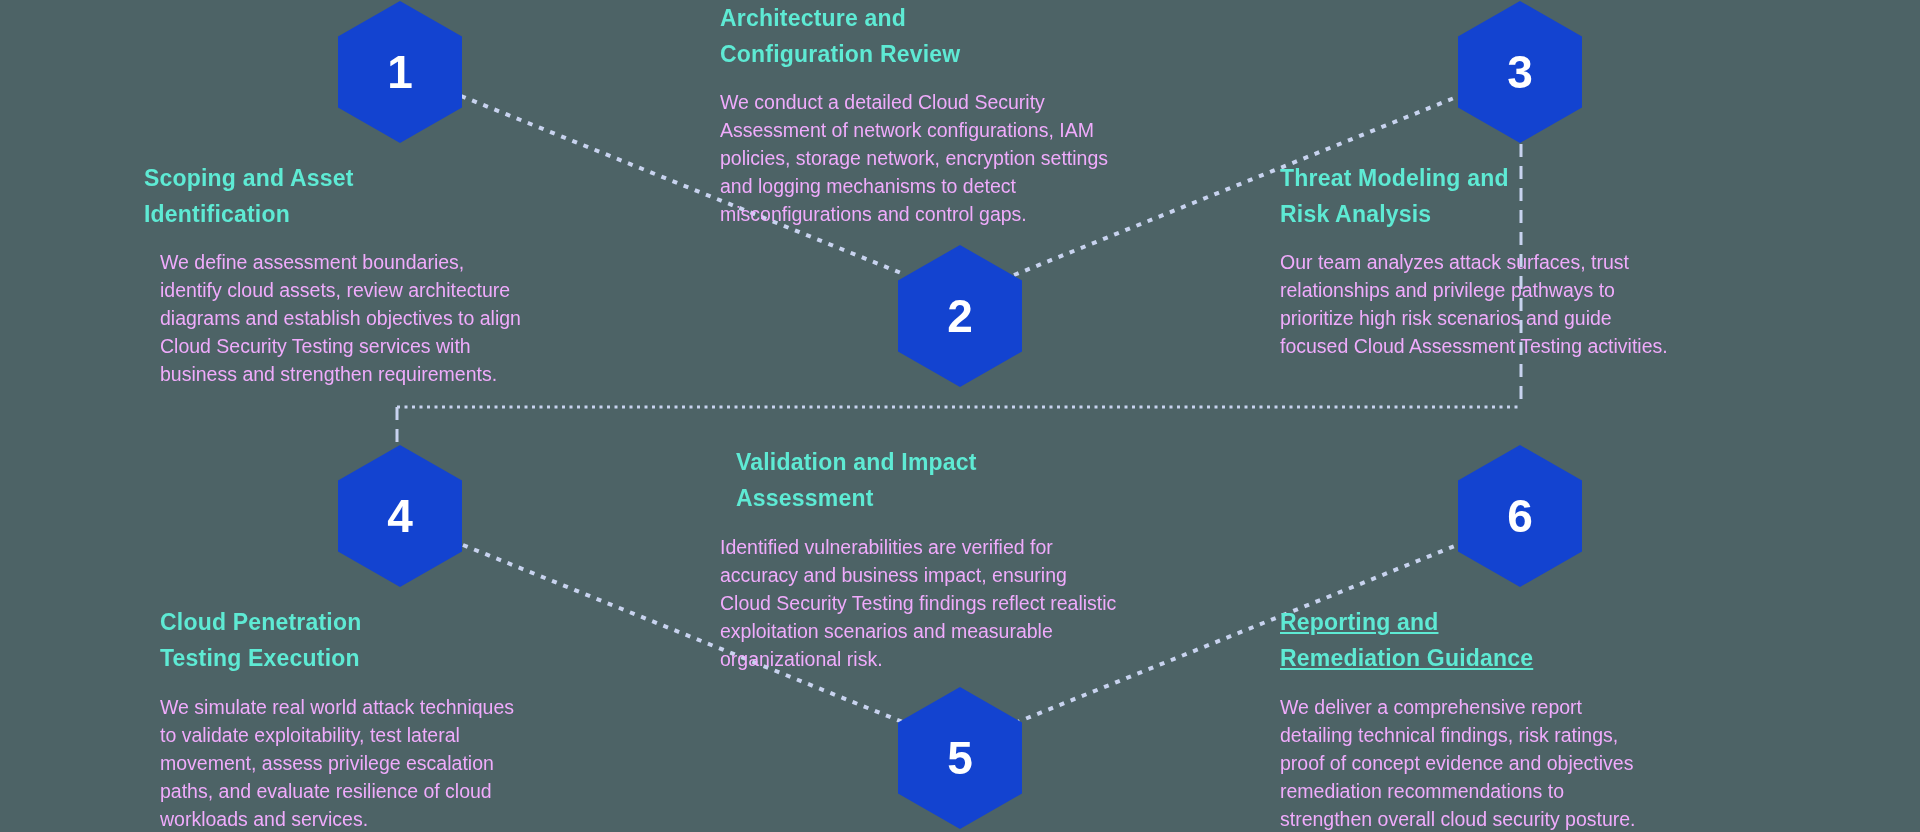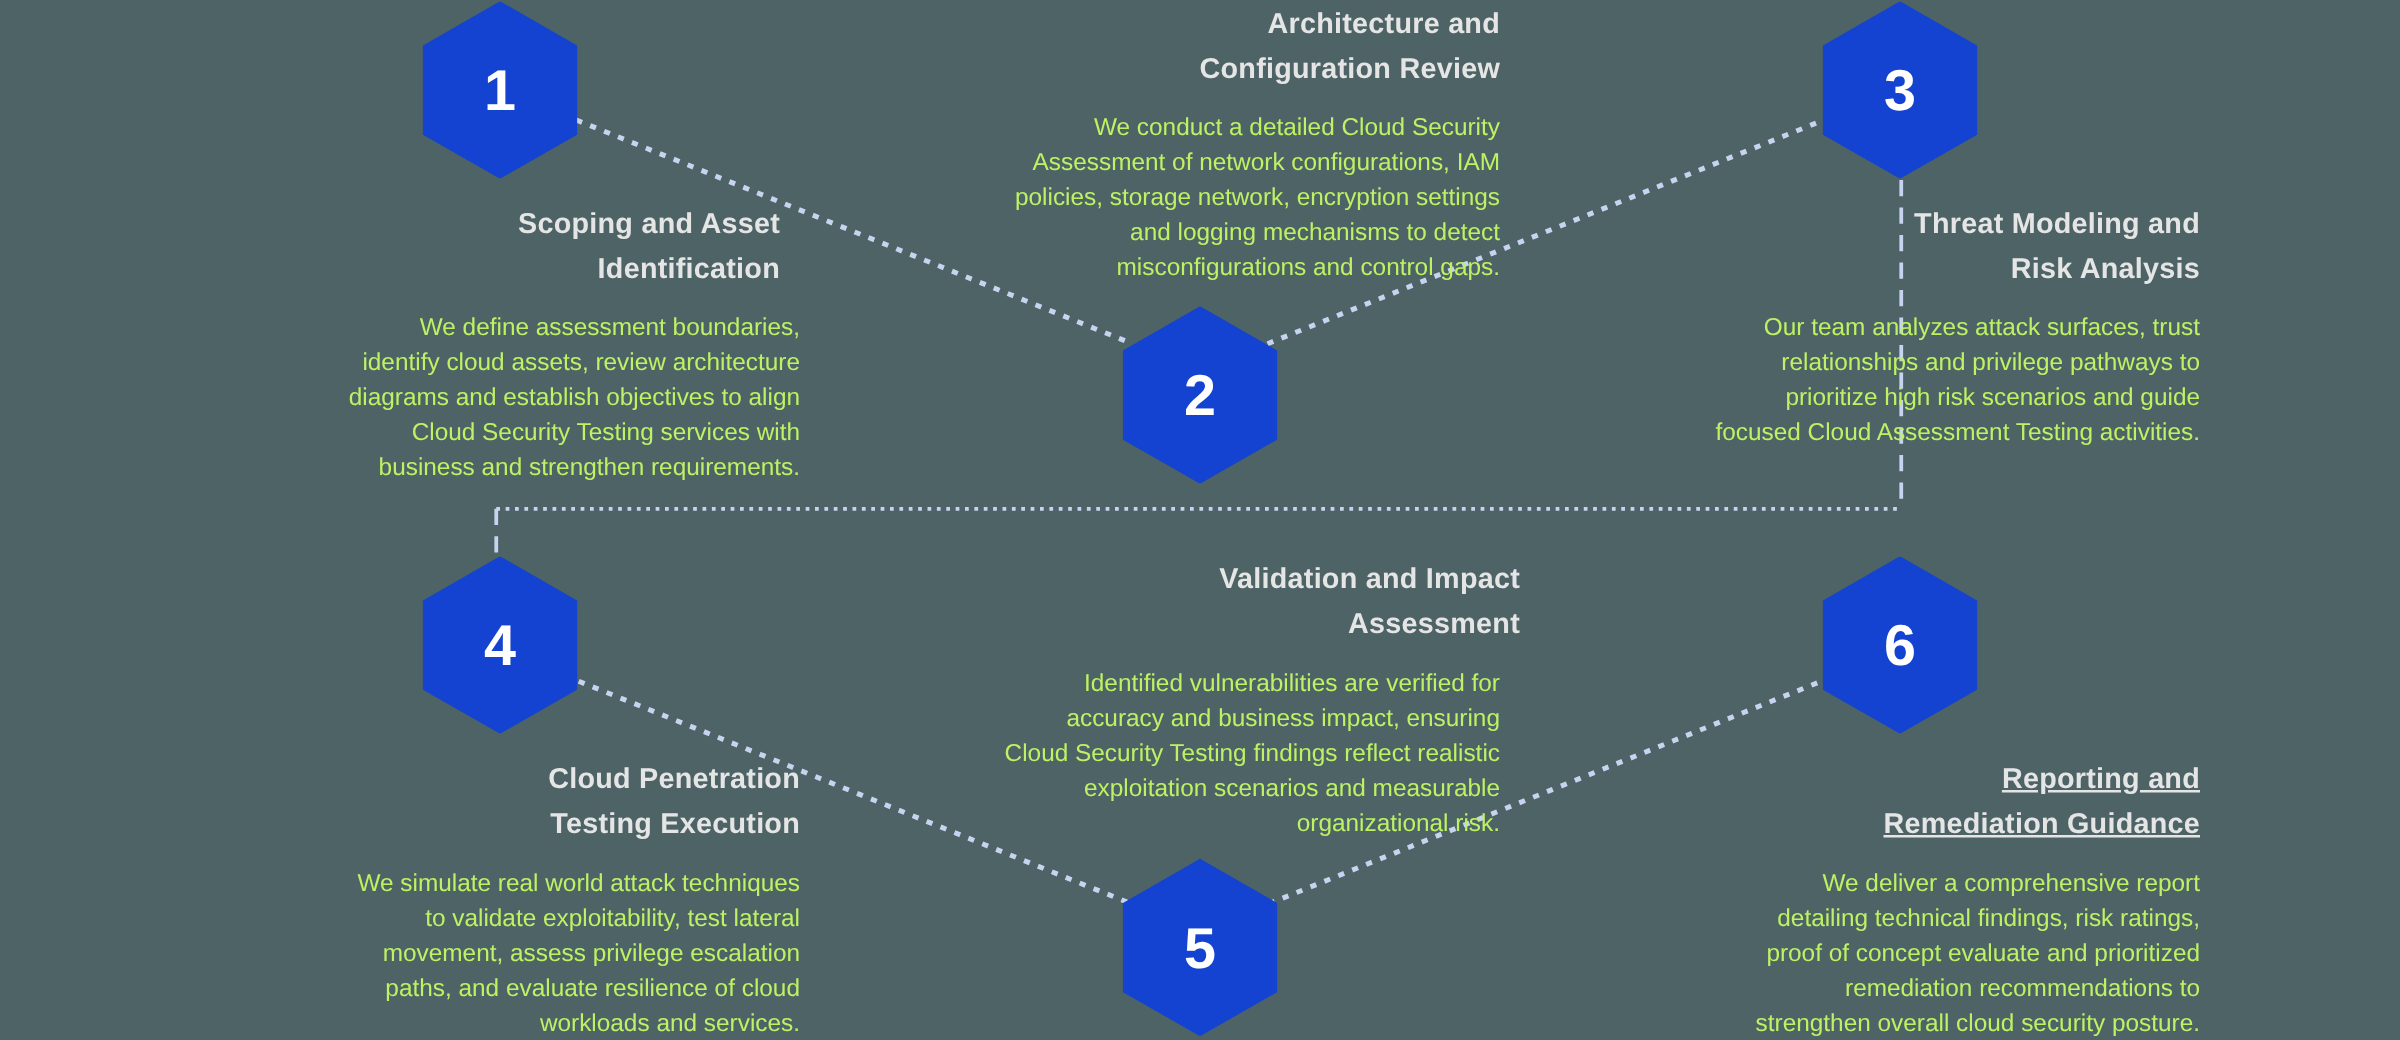--- a/index.html
+++ b/index.html
@@ -20,28 +20,28 @@
 
   .hex {
     position: absolute; width: 124px; height: 142px;
     background: #1343d0;
     clip-path: polygon(50% 0%, 100% 25%, 100% 75%, 50% 100%, 0% 75%, 0% 25%);
     display: flex; align-items: center; justify-content: center;
   }
   .hex .num { color: #ffffff; font-size: 46px; font-weight: bold; line-height: 1; }
 
   .title {
-    position: absolute; width: 480px; text-align: right;
+    position: absolute; width: 480px; text-align: left;
     font-size: 23px; font-weight: bold; line-height: 36px;
-    color: #e5e5e5; letter-spacing: 0.2px;
+    color: #5eead4; letter-spacing: 0.2px;
   }
   .desc {
-    position: absolute; width: 480px; text-align: right;
+    position: absolute; width: 480px; text-align: left;
     font-size: 19.5px; line-height: 28px;
-    color: #bef264;
+    color: #f0abfc;
   }
   .title div, .desc div { white-space: nowrap; }
 
   
   .s1-hex   { left: 338px; top: 1px; }
   .s1-title { left: 144px; top: 160px; }
   .s1-desc  { left: 160px; top: 248px; }
   
   .s2-title { left: 720px; top: 0px; }
   .s2-desc  { left: 720px; top: 88px; }
@@ -166,19 +166,19 @@
     <div class="hex s6-hex">
       <span class="num">6</span>
     </div>
     <div class="title s6-title">
       <div>Reporting and</div>
       <div>Remediation Guidance</div>
     </div>
     <div class="desc s6-desc">
       <div>We deliver a comprehensive report</div>
       <div>detailing technical findings, risk ratings,</div>
-      <div>proof of concept evaluate and prioritized</div>
+      <div>proof of concept evidence and objectives</div>
       <div>remediation recommendations to</div>
       <div>strengthen overall cloud security posture.</div>
     </div>
   </div>
 
 </div>
 
 </body></html>

